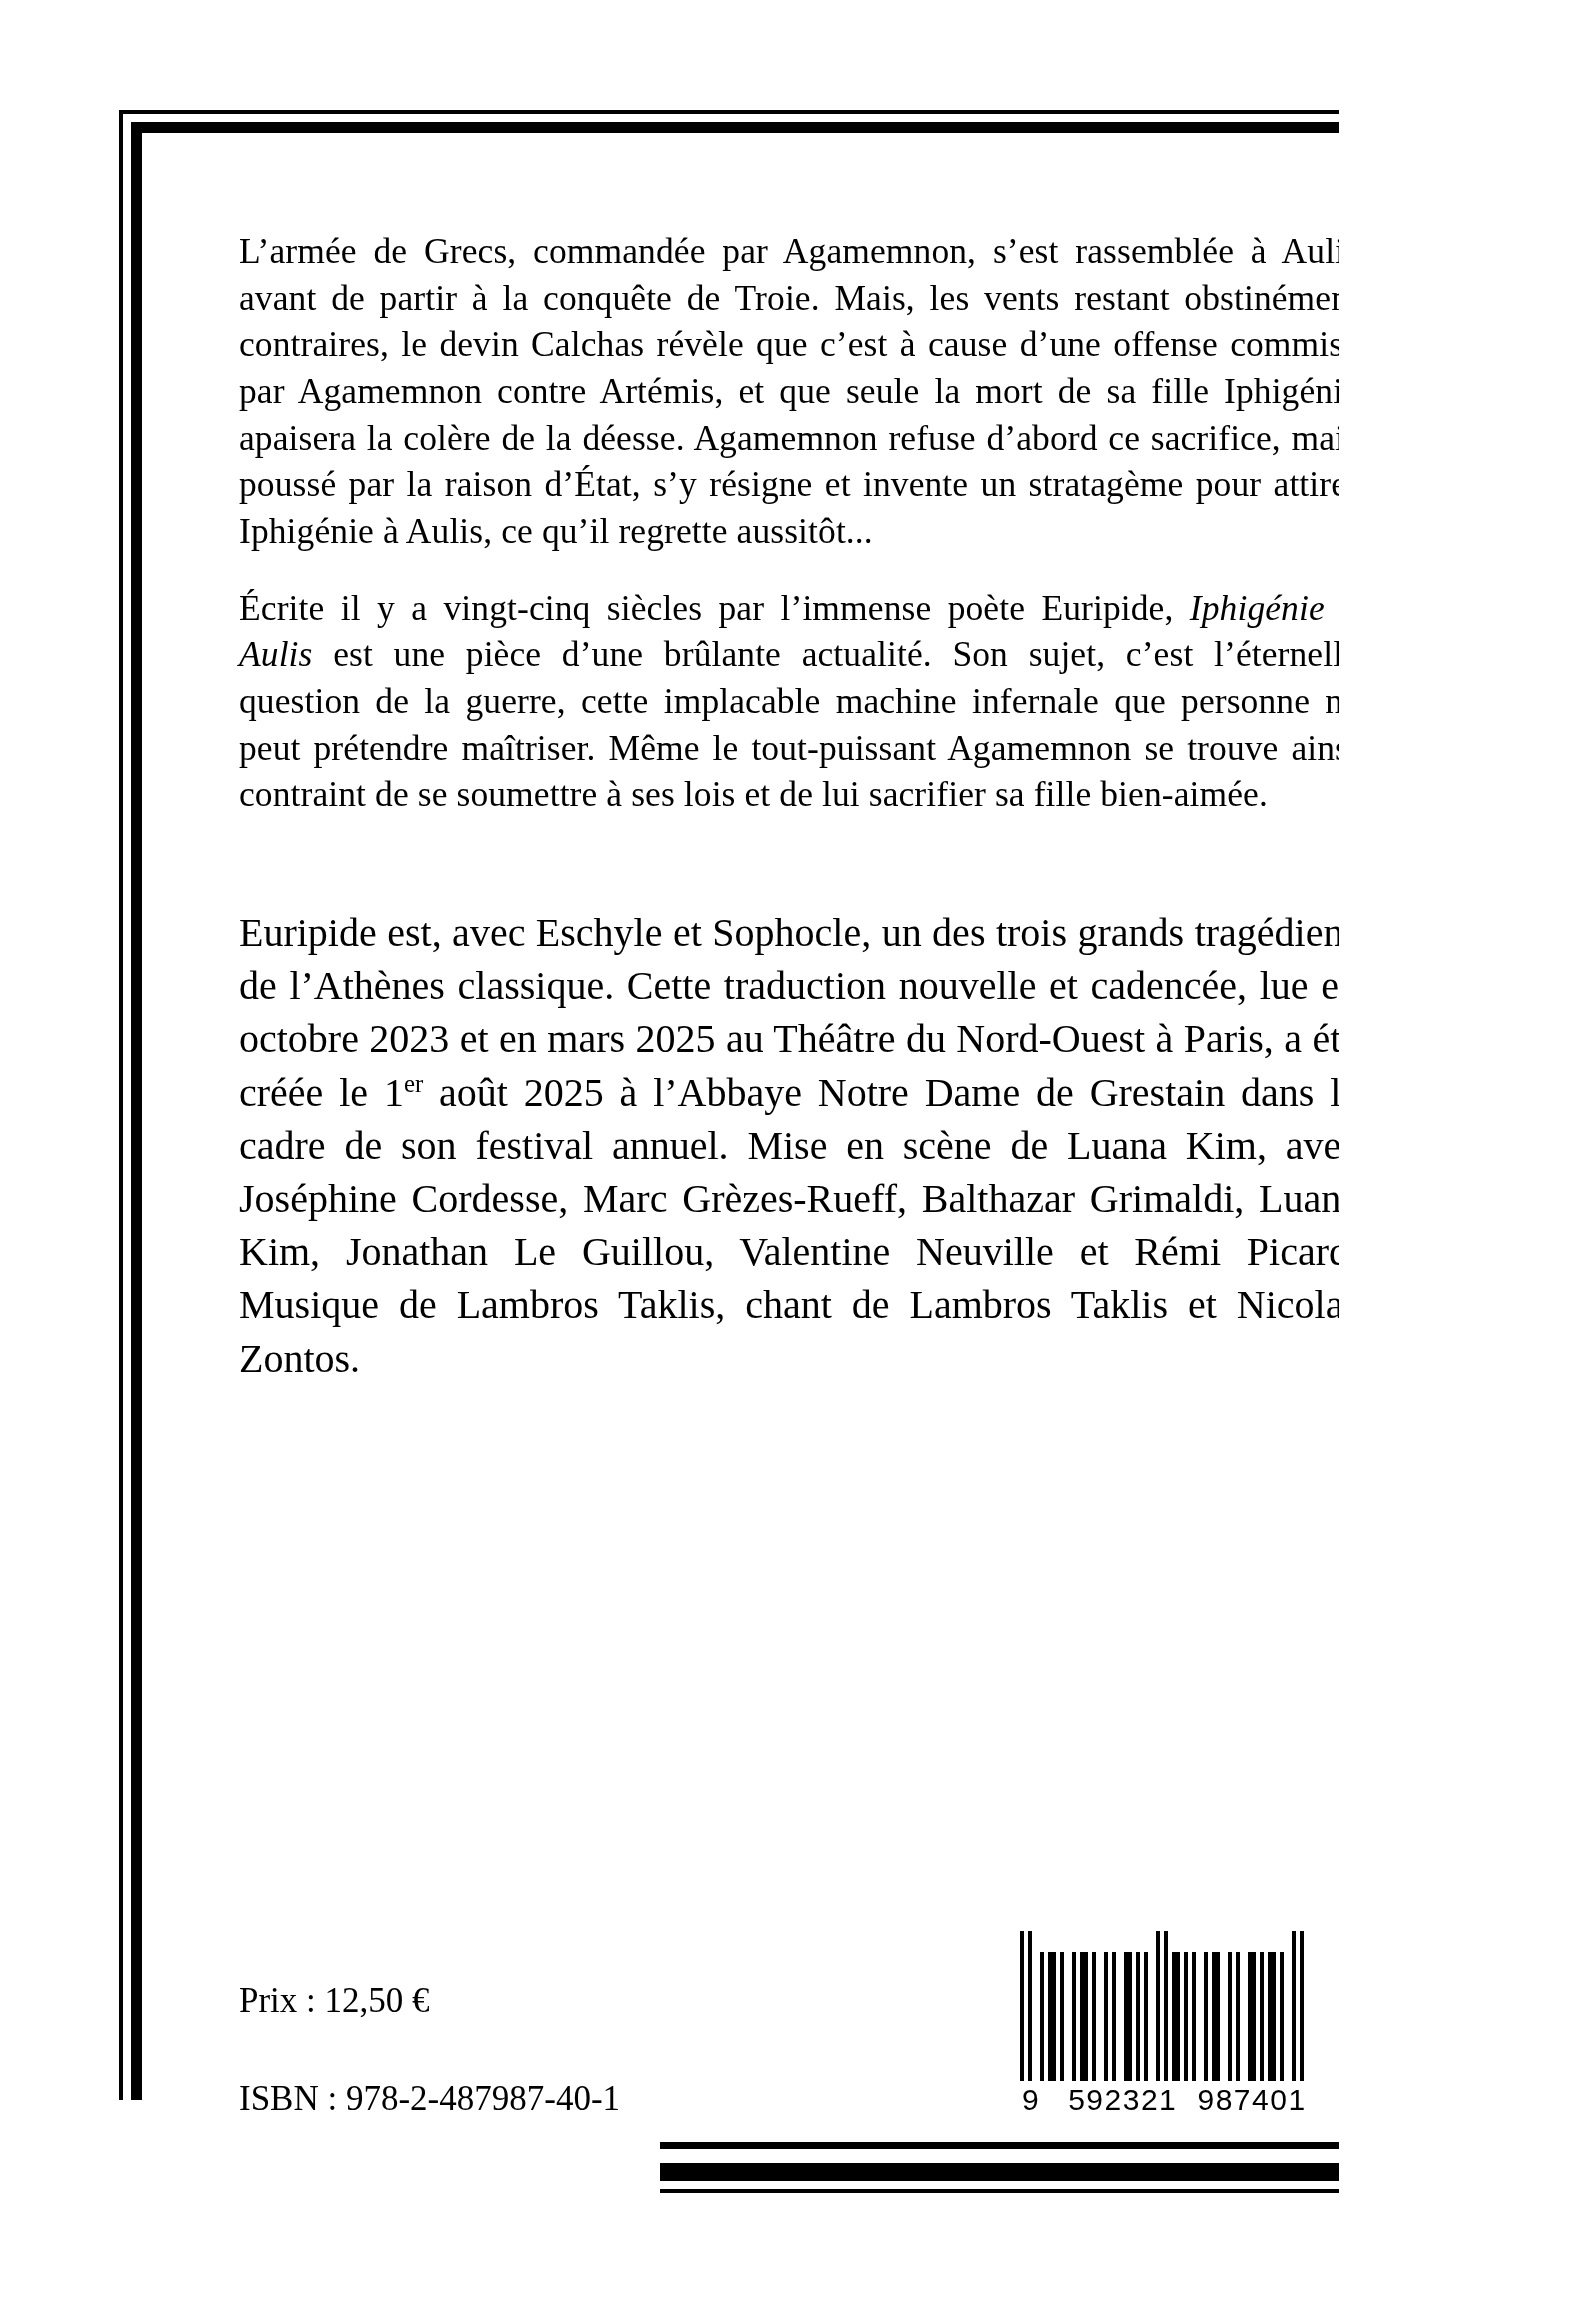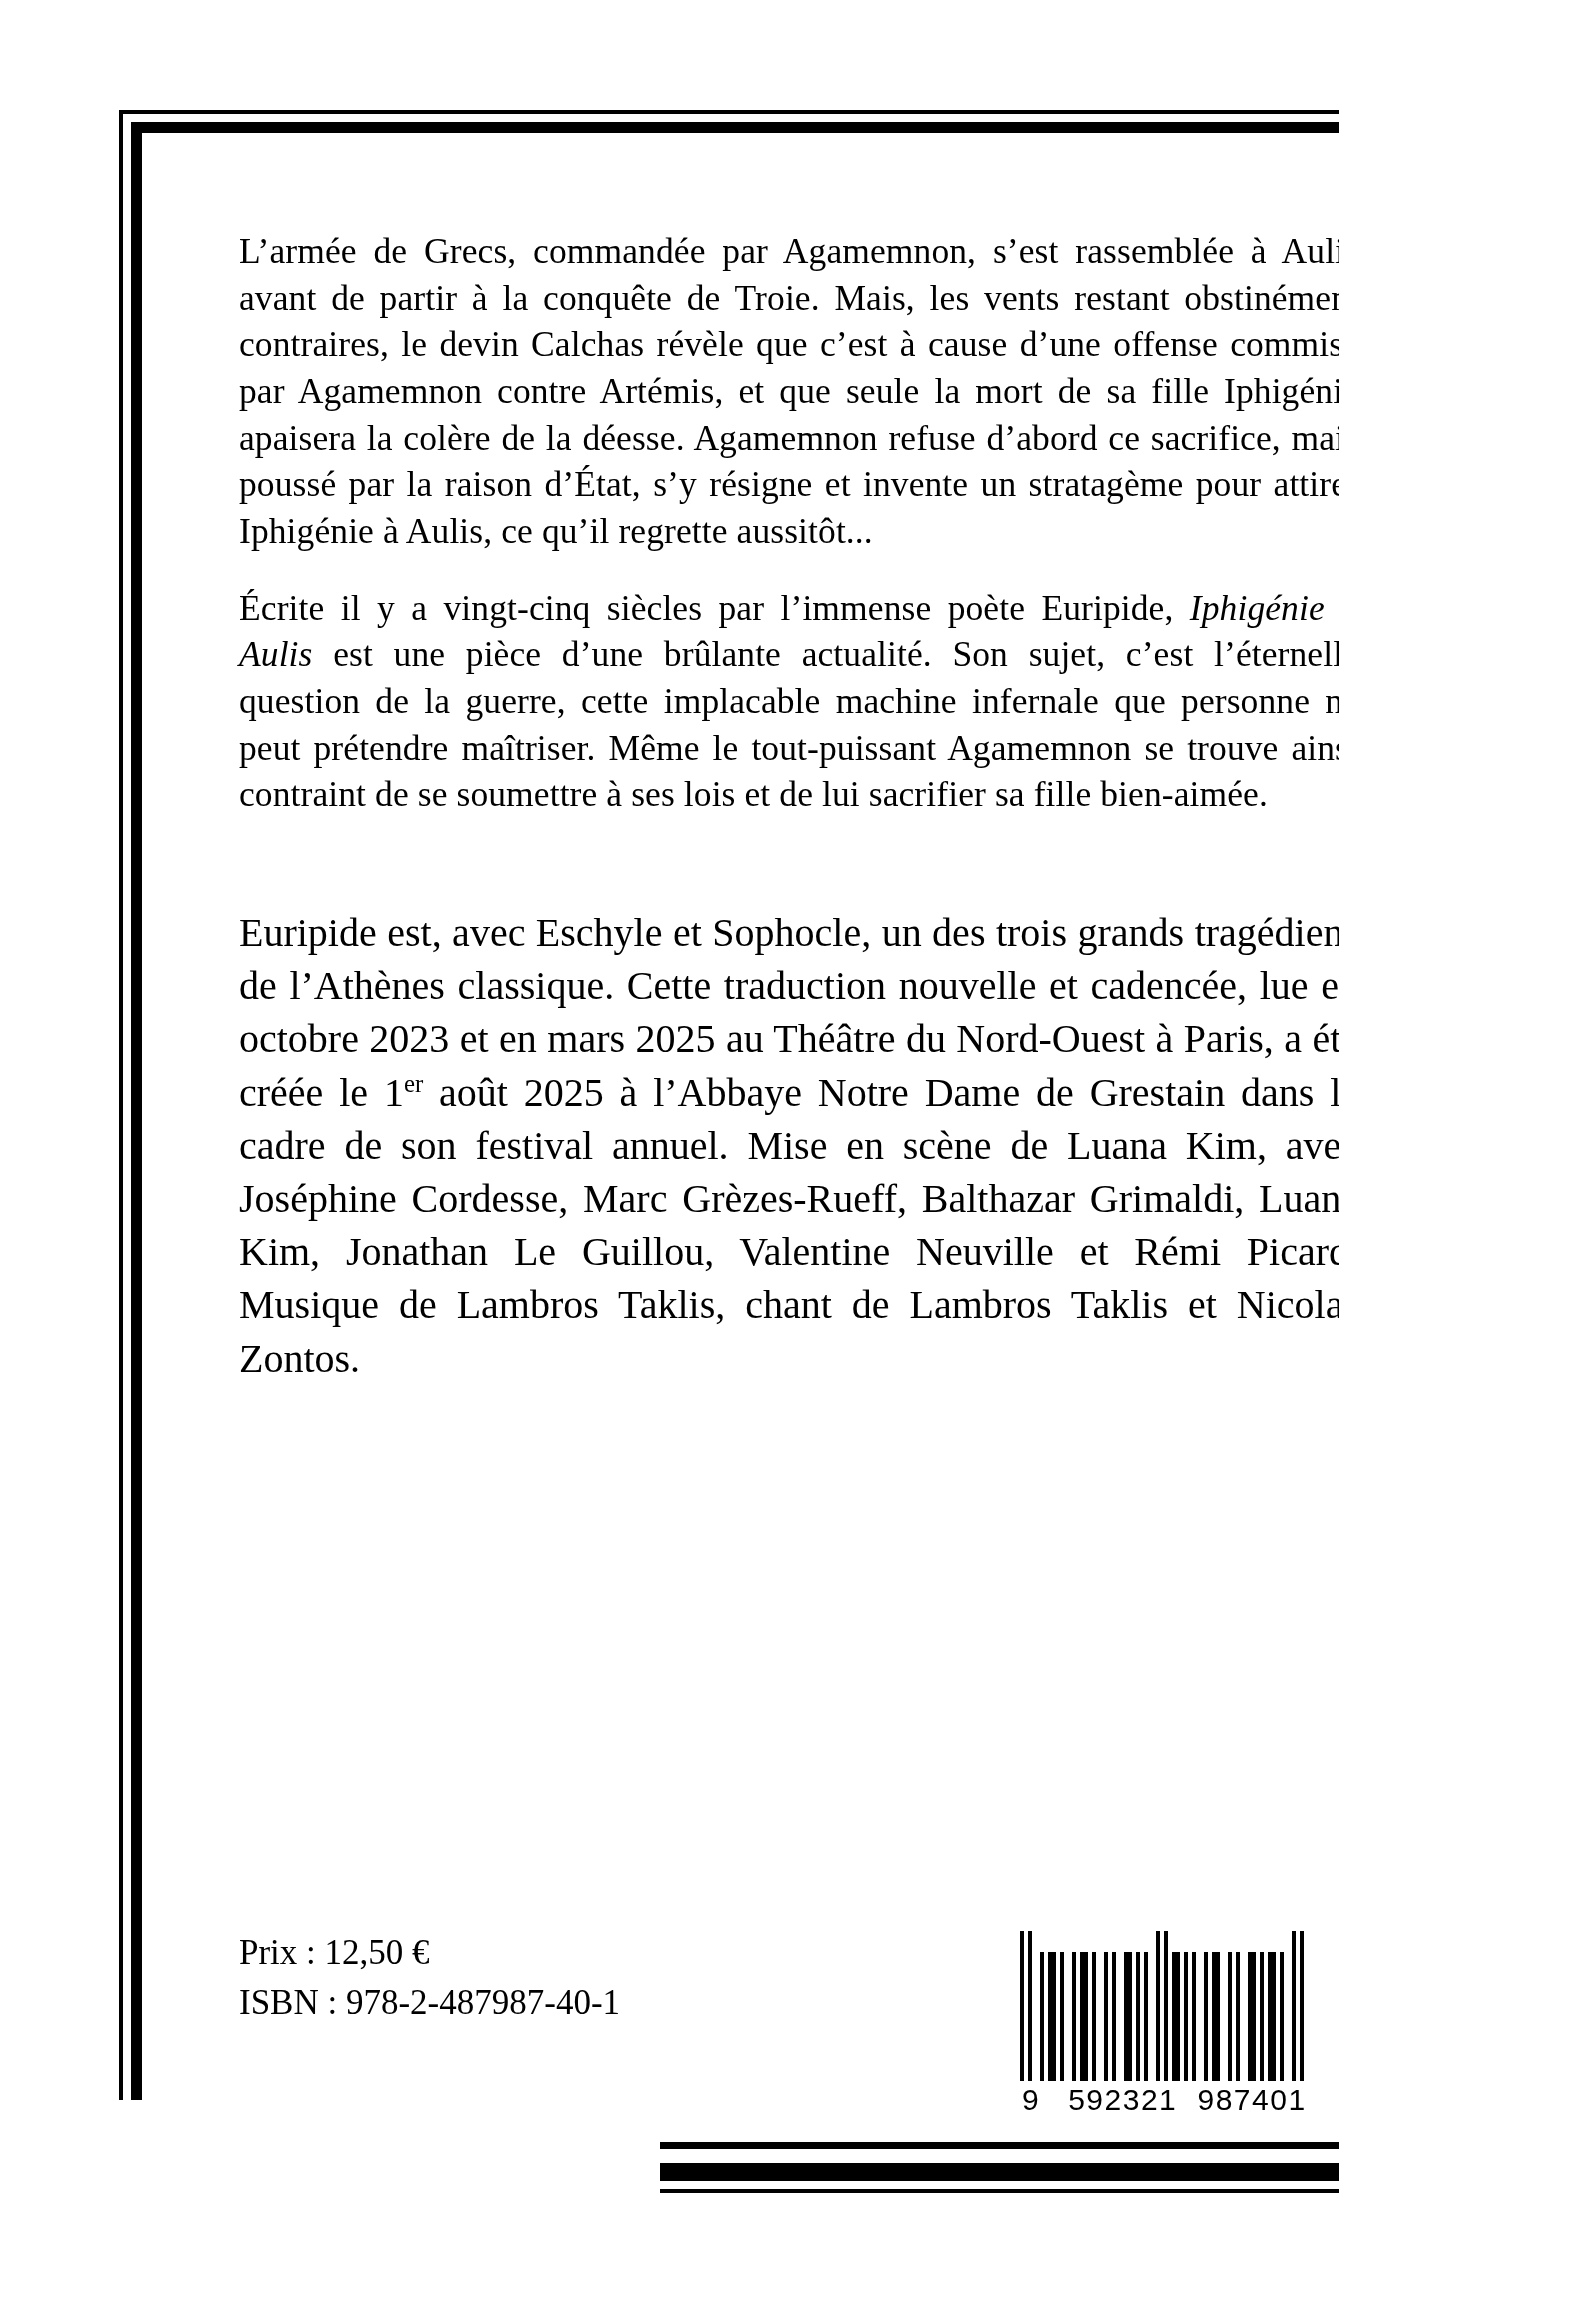--- a/index.html
+++ b/index.html
@@ -97,21 +97,21 @@
   }
 
   
   .price-block {
     position: absolute;
     left: 239px;
     top: 1928px;
     font-size: 35px;
     line-height: 1.42;
   }
-  .price-block div { white-space: nowrap; }
+  .price-block div { white-space: nowrap; margin-top: 48px; }
 
   
   .barcode-wrap {
     position: absolute;
     left: 1012px;
     top: 1925px;
     width: 345px;
     background: #ffffff;
     padding: 6px 8px 4px 8px;
     box-sizing: border-box;

